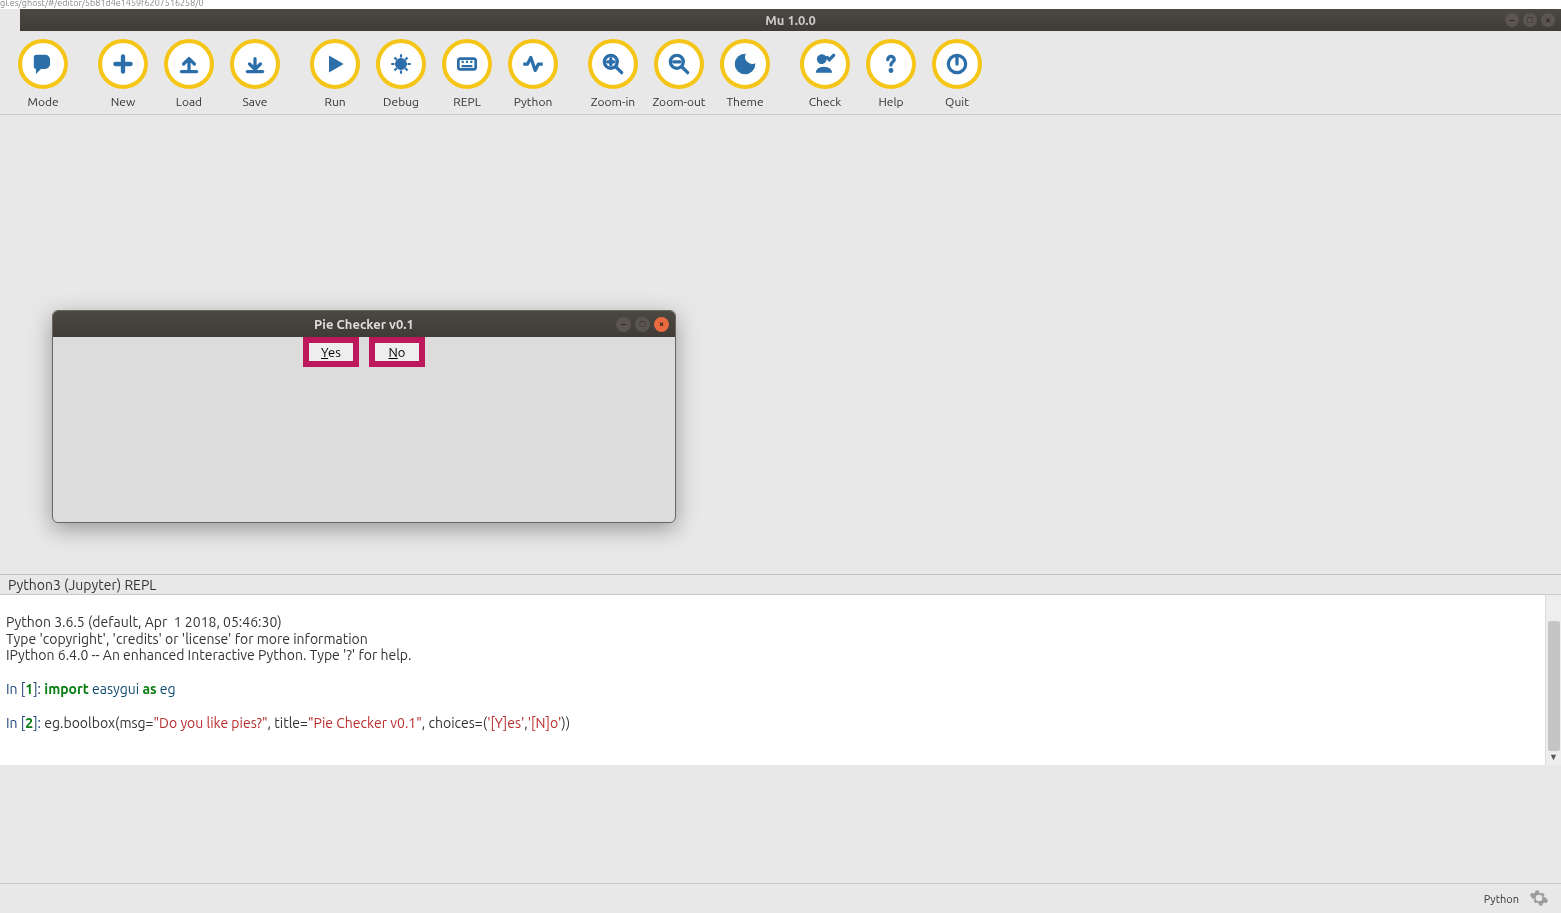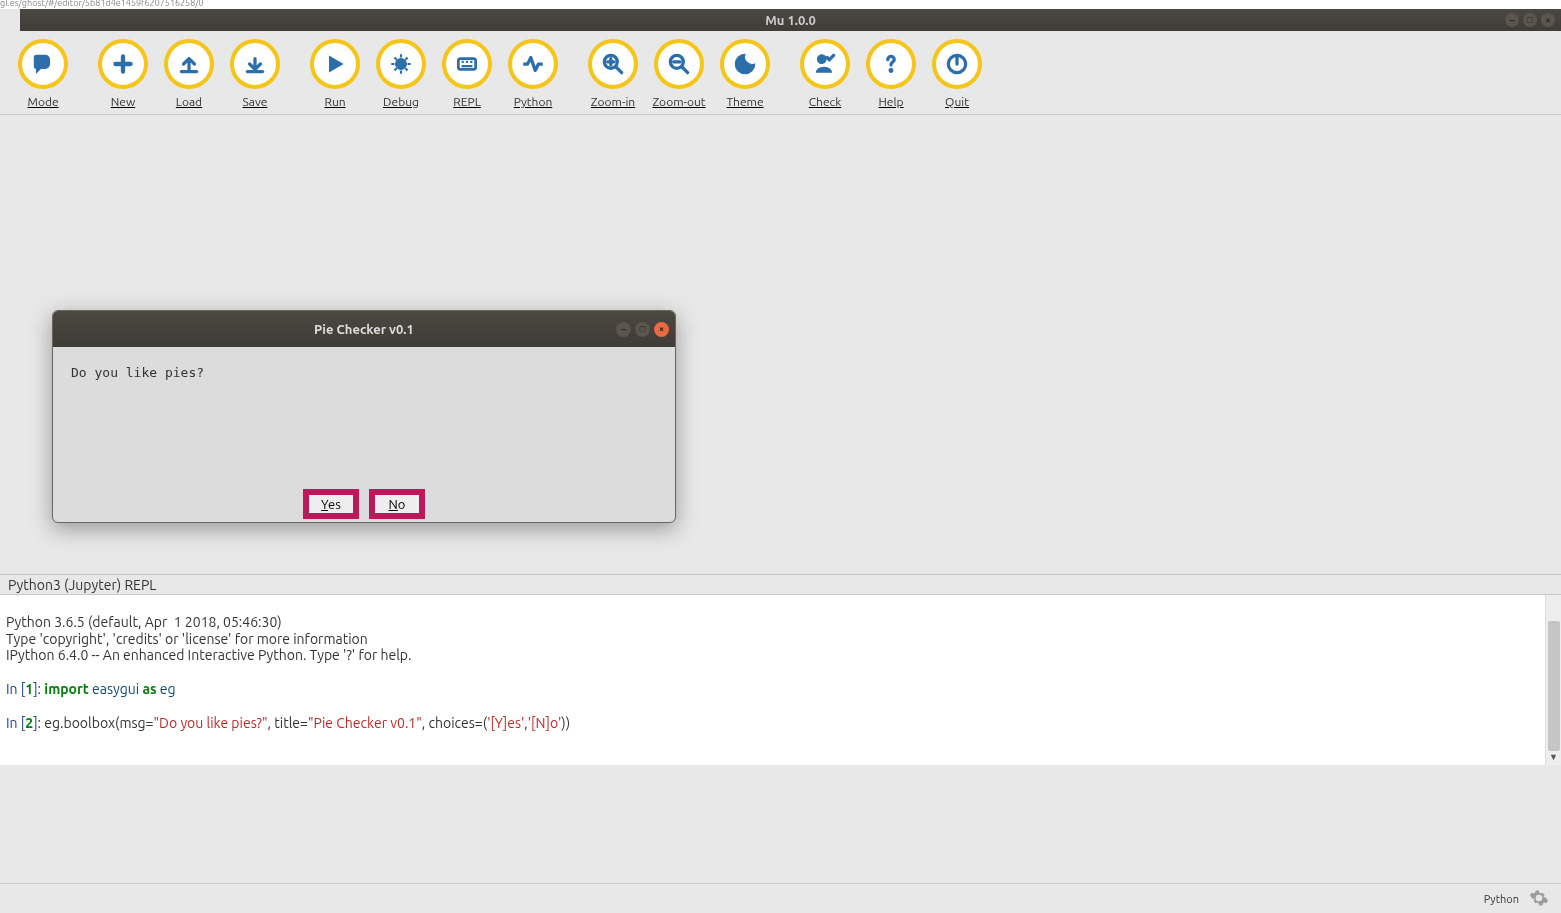--- a/index.html
+++ b/index.html
@@ -9,34 +9,34 @@
   .os-top .addr { position:absolute; left:0; top:-2px; }
 
   .title-bar { height:22px; background:linear-gradient(#4b4741,#3f3b36);
     display:flex; align-items:center; justify-content:center; color:#ccc;
     font-size:13px; font-weight:bold; position:relative;margin-left:20px; }
   .title-bar .win-controls { position:absolute; right:6px; display:flex; gap:4px; }
   .wc { width:14px; height:14px; border-radius:7px; background:#5a554e; font-size:9px;
     display:flex; align-items:center; justify-content:center; color:#2a2722; }
 
   .toolbar { background:#e8e8e8; padding:8px 10px 6px 10px; border-bottom:1px solid #c9c9c9;
-    display:flex; gap:0;text-decoration:underline; }
+    display:flex; gap:0; }
   .tool-sep { width:14px; }
   .tool { display:flex; flex-direction:column; align-items:center; width:66px; cursor:pointer; }
   .tool .circle { width:50px; height:50px; border-radius:25px; border:4px solid #f5c518;
     background:#fff; display:flex; align-items:center; justify-content:center; margin-bottom:6px; }
   .tool .circle svg { width:26px; height:26px; fill:#2b6ea9; stroke:#2b6ea9; }
   .tool .lbl { font-size:12px; color:#333; }
 
   .editor-area { background:#e8e8e8; height:460px; border-bottom:1px solid #c2c2c2; position:relative; }
 
   .dialog { position:absolute; left:52px; top:195px; width:624px; height:213px;
     background:#dcdcdc; border:1px solid #6b6660; border-radius:6px;
     box-shadow:0 6px 22px rgba(0,0,0,.35); overflow:hidden; }
-  .dialog .dlg-title { height:36px; background:linear-gradient(#4b4741,#3f3b36);
+  .dialog .dlg-title { height:26px; background:linear-gradient(#4b4741,#3f3b36);
     color:#ddd; font-size:13px; font-weight:bold; display:flex; align-items:center;
     justify-content:center; position:relative; }
   .dlg-title .dlg-ctrls { position:absolute; right:6px; display:flex; gap:4px; }
   .dlg-ctrls .dc { width:15px; height:15px; border-radius:8px; background:#5a554e;
     font-size:9px; display:flex; align-items:center; justify-content:center; color:#2a2722; }
   .dlg-ctrls .dc.close { background:#e96a3e; }
   .dlg-body { padding:18px 18px 10px 18px; font-family:"DejaVu Sans Mono",monospace;
     font-size:13px; color:#333; height:142px; }
   .dlg-buttons { display:flex; justify-content:center; gap:10px; padding-bottom:12px; }
   .dlg-buttons button { width:56px; height:30px; background:#eee; border:6px solid #be185d;
@@ -211,21 +211,20 @@
 <div class="editor-area">
   <div class="dialog">
     <div class="dlg-title">
       <span>Pie Checker v0.1</span>
       <div class="dlg-ctrls">
         <div class="dc">–</div>
         <div class="dc">□</div>
         <div class="dc close">×</div>
       </div>
     </div>
-    <div class="dlg-body">Do you like pies?</div>
     <div class="dlg-buttons">
       <button><span class="ul">Y</span><span></span><span id="yesrest">es</span></button>
       <button><span class="ul">N</span><span id="norest">o</span></button>
     </div>
   </div>
 </div>
 
 <div class="repl-label">Python3 (Jupyter) REPL</div>
 <div class="repl">
 <span>Python 3.6.5 (default, Apr  1 2018, 05:46:30)</span>

